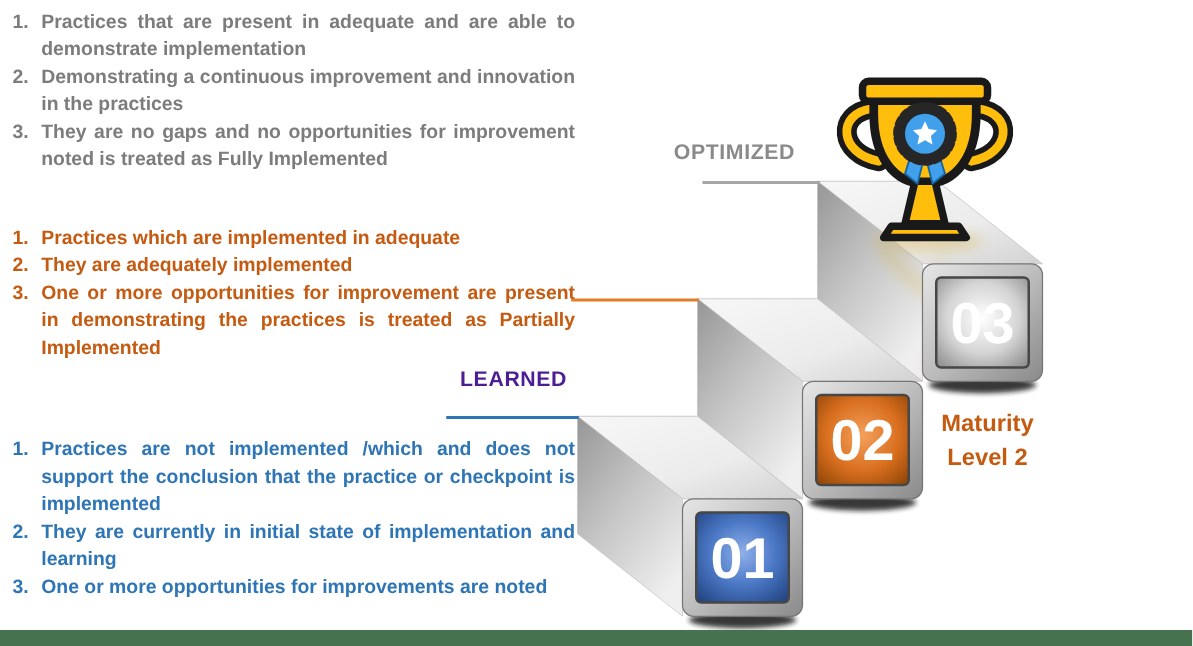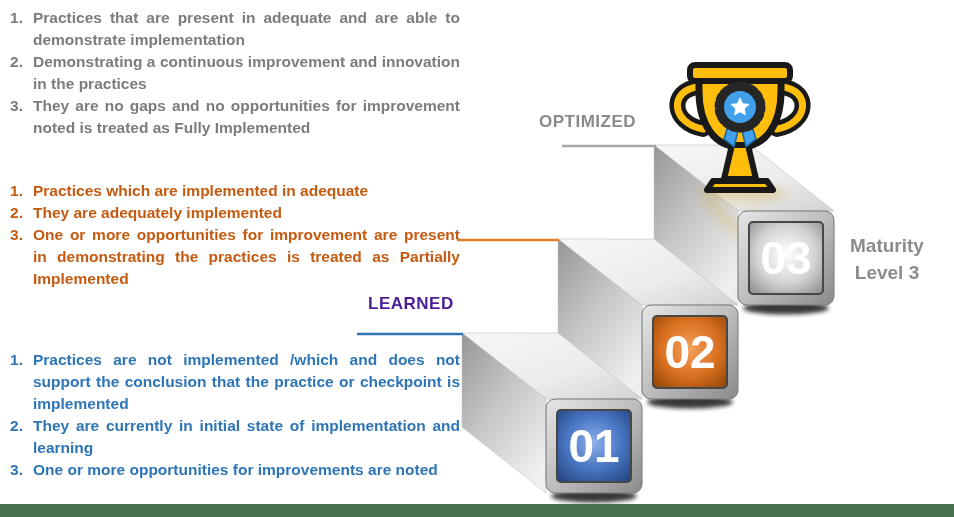--- a/index.html
+++ b/index.html
@@ -189,16 +189,16 @@
       <circle cx="75" cy="50" r="22" fill="#262626"></circle>
       <circle cx="75" cy="50" r="23" fill="none" stroke="#262626" stroke-width="5" stroke-dasharray="4.5 3.5"></circle>
       <circle cx="75" cy="50" r="16" fill="#41a0ec"></circle>
       <path d="M75,40 l2.9,6.2 6.8,0.9 -5,4.7 1.3,6.7 -6,-3.3 -6,3.3 1.3,-6.7 -5,-4.7 6.8,-0.9 z" fill="#ffffff" stroke="none"></path>
     </g>
   </svg>
 
   <div class="stair-label lab-optimized">OPTIMIZED</div>
   <div class="stair-label lab-learned">LEARNED</div>
 
-  <div class="mat-label mat-3">Maturity Level 3</div>
+  <div class="mat-label mat-2">Maturity Level 2</div>
 
   <div class="bottom-bar"></div>
 </div>
 
 </body></html>

